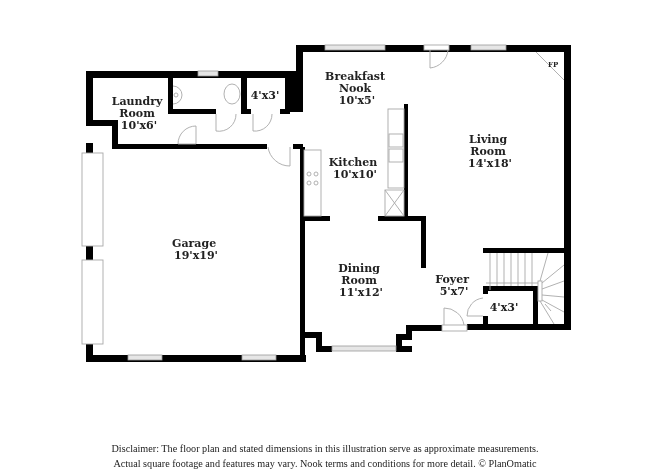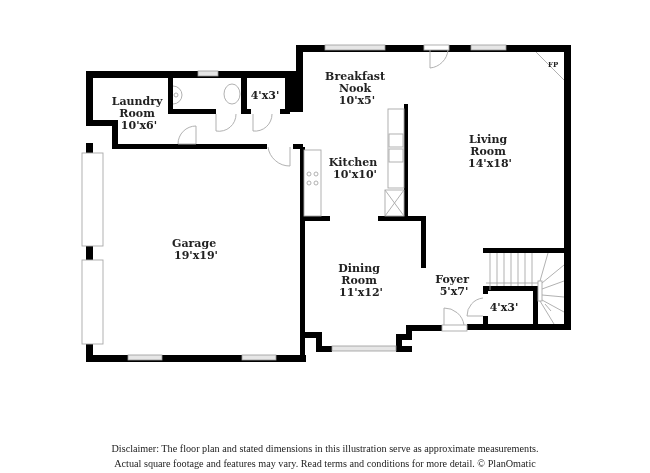--- a/index.html
+++ b/index.html
@@ -185,14 +185,14 @@
       <tspan x="454">Foyer</tspan>
       <tspan x="454" dy="12">5'x7'</tspan>
     </text>
     <text class="lbl" x="504" y="311">4'x3'</text>
     <text class="fp" x="548" y="67">FP</text>
   </g>
 </svg>
 
 <div class="disclaimer">
   <div>Disclaimer: The floor plan and stated dimensions in this illustration serve as approximate measurements.</div>
-  <div>Actual square footage and features may vary. Read terms and conditions for more detail. © PlanOmatic</div>
+  <div>Actual square footage and features may vary. Nook terms and conditions for more detail. © PlanOmatic</div>
 </div>
 
 </body></html>

